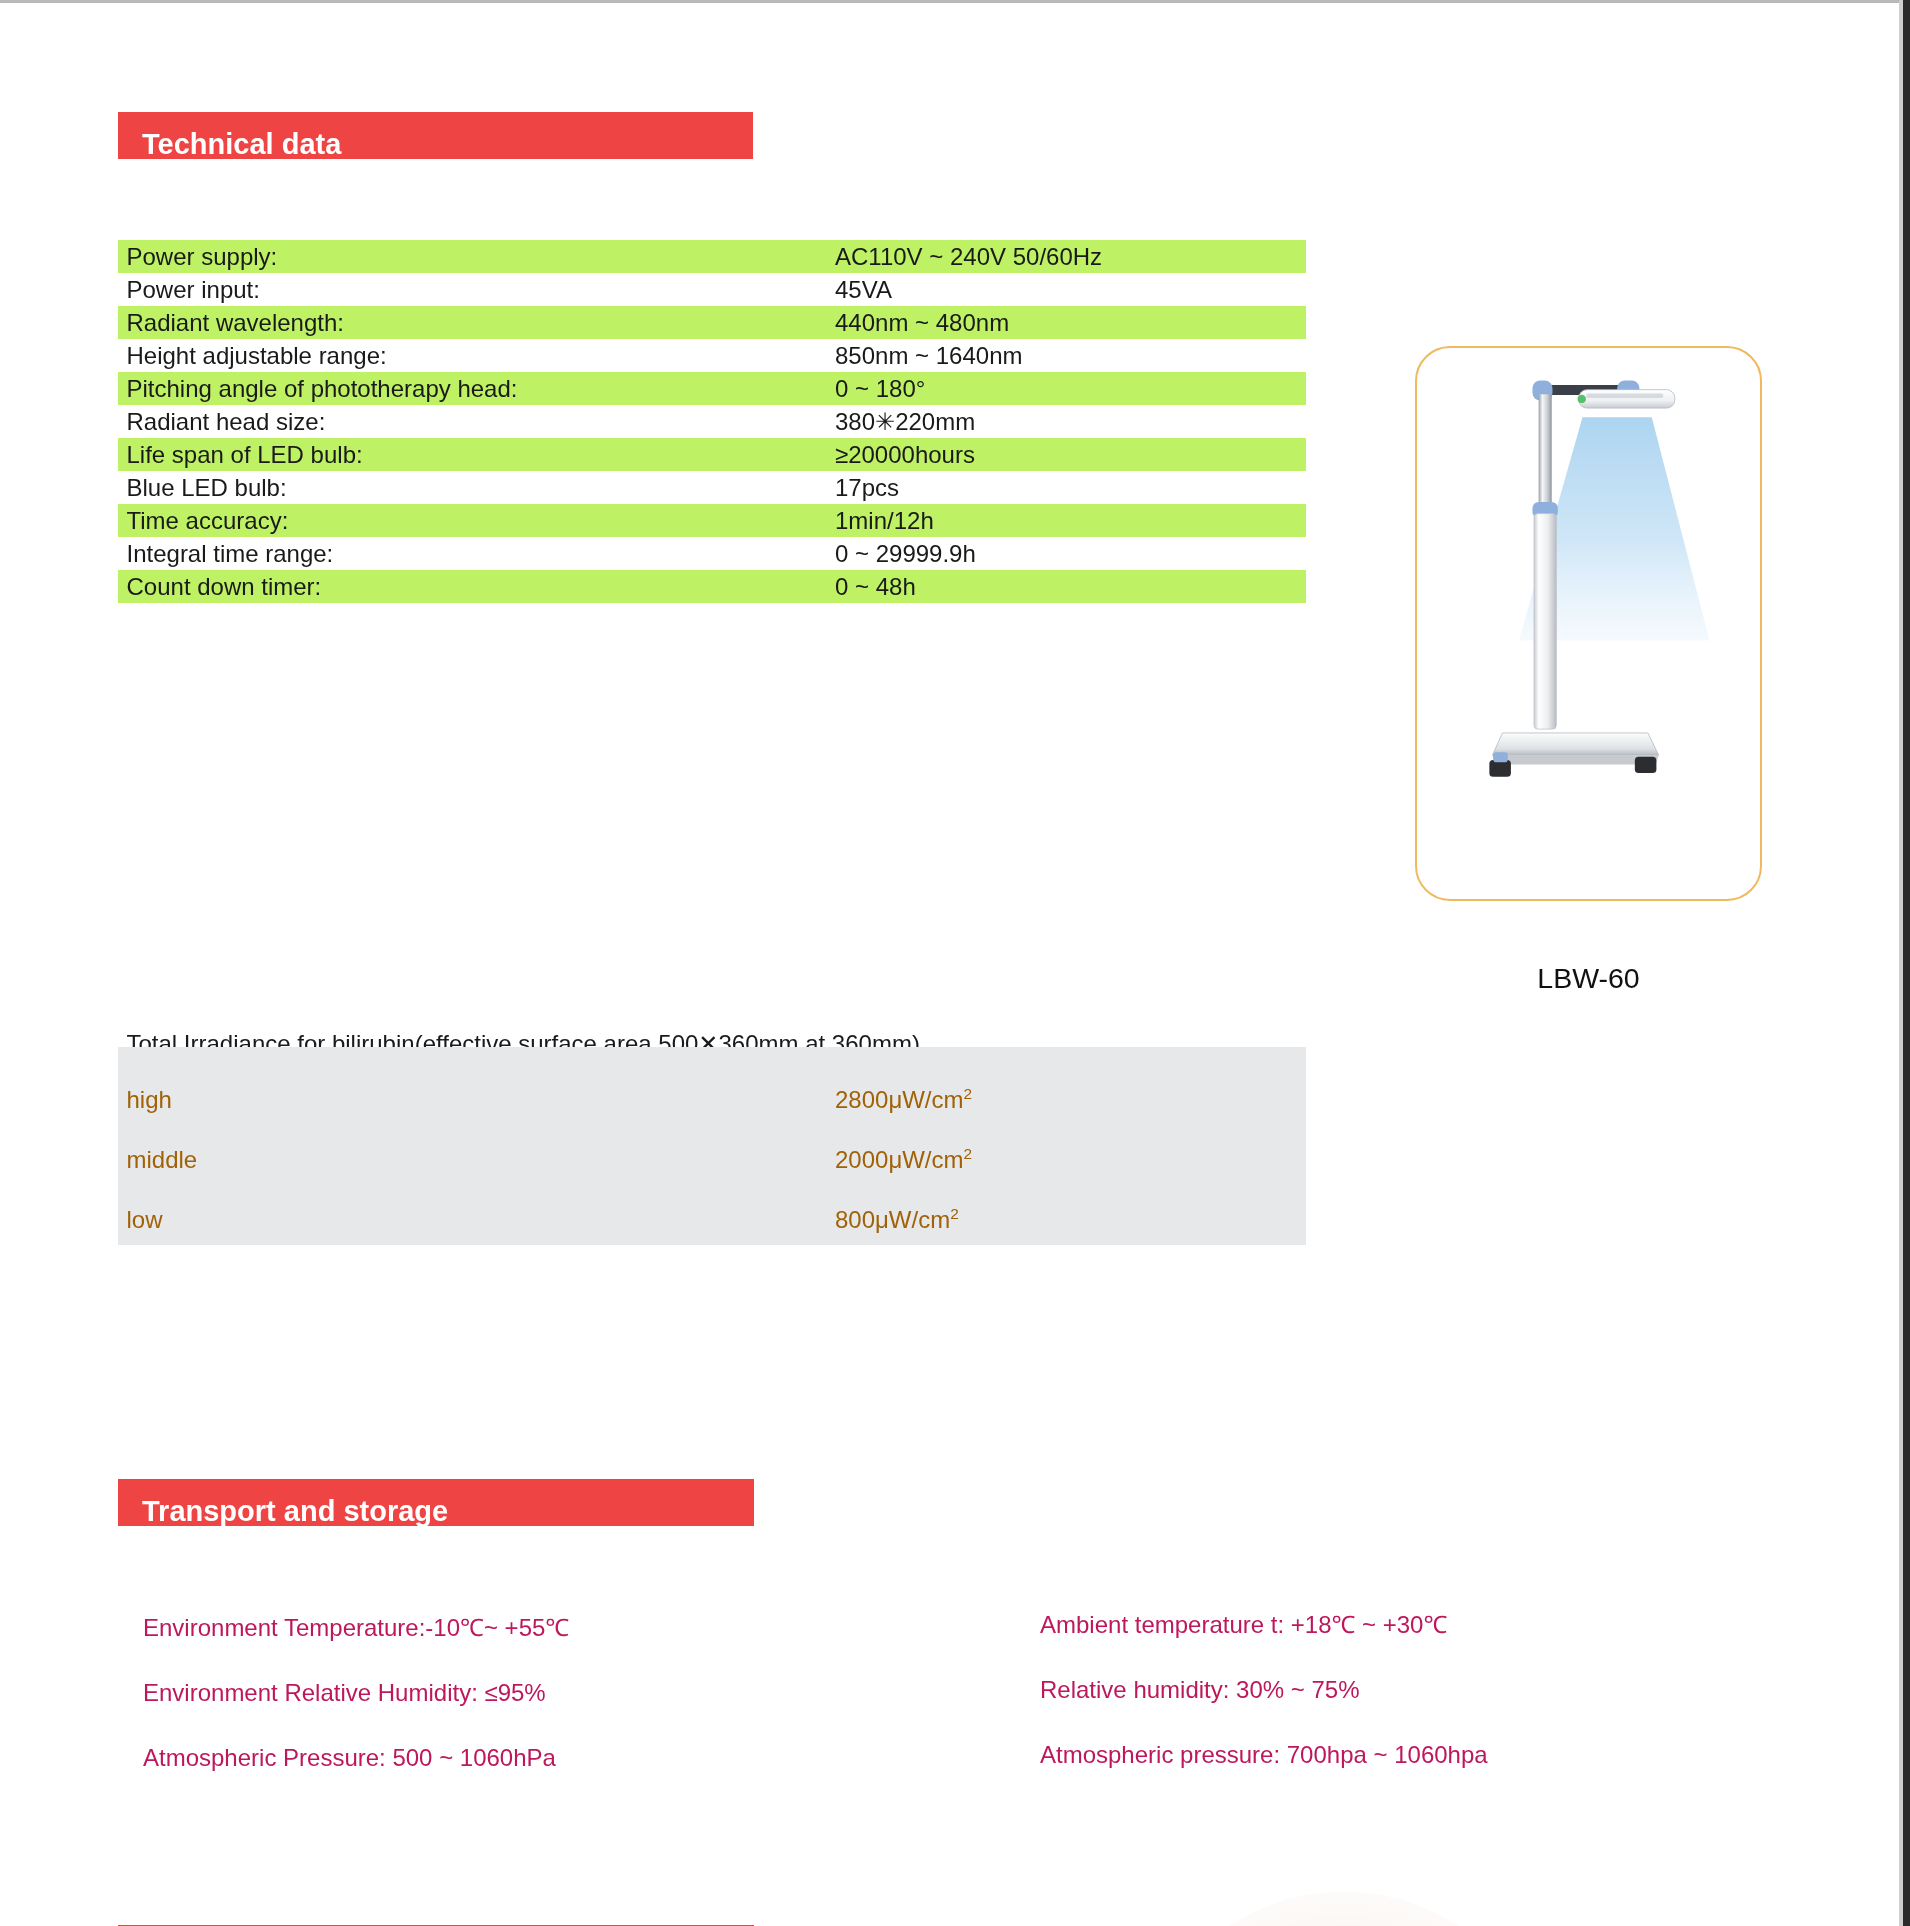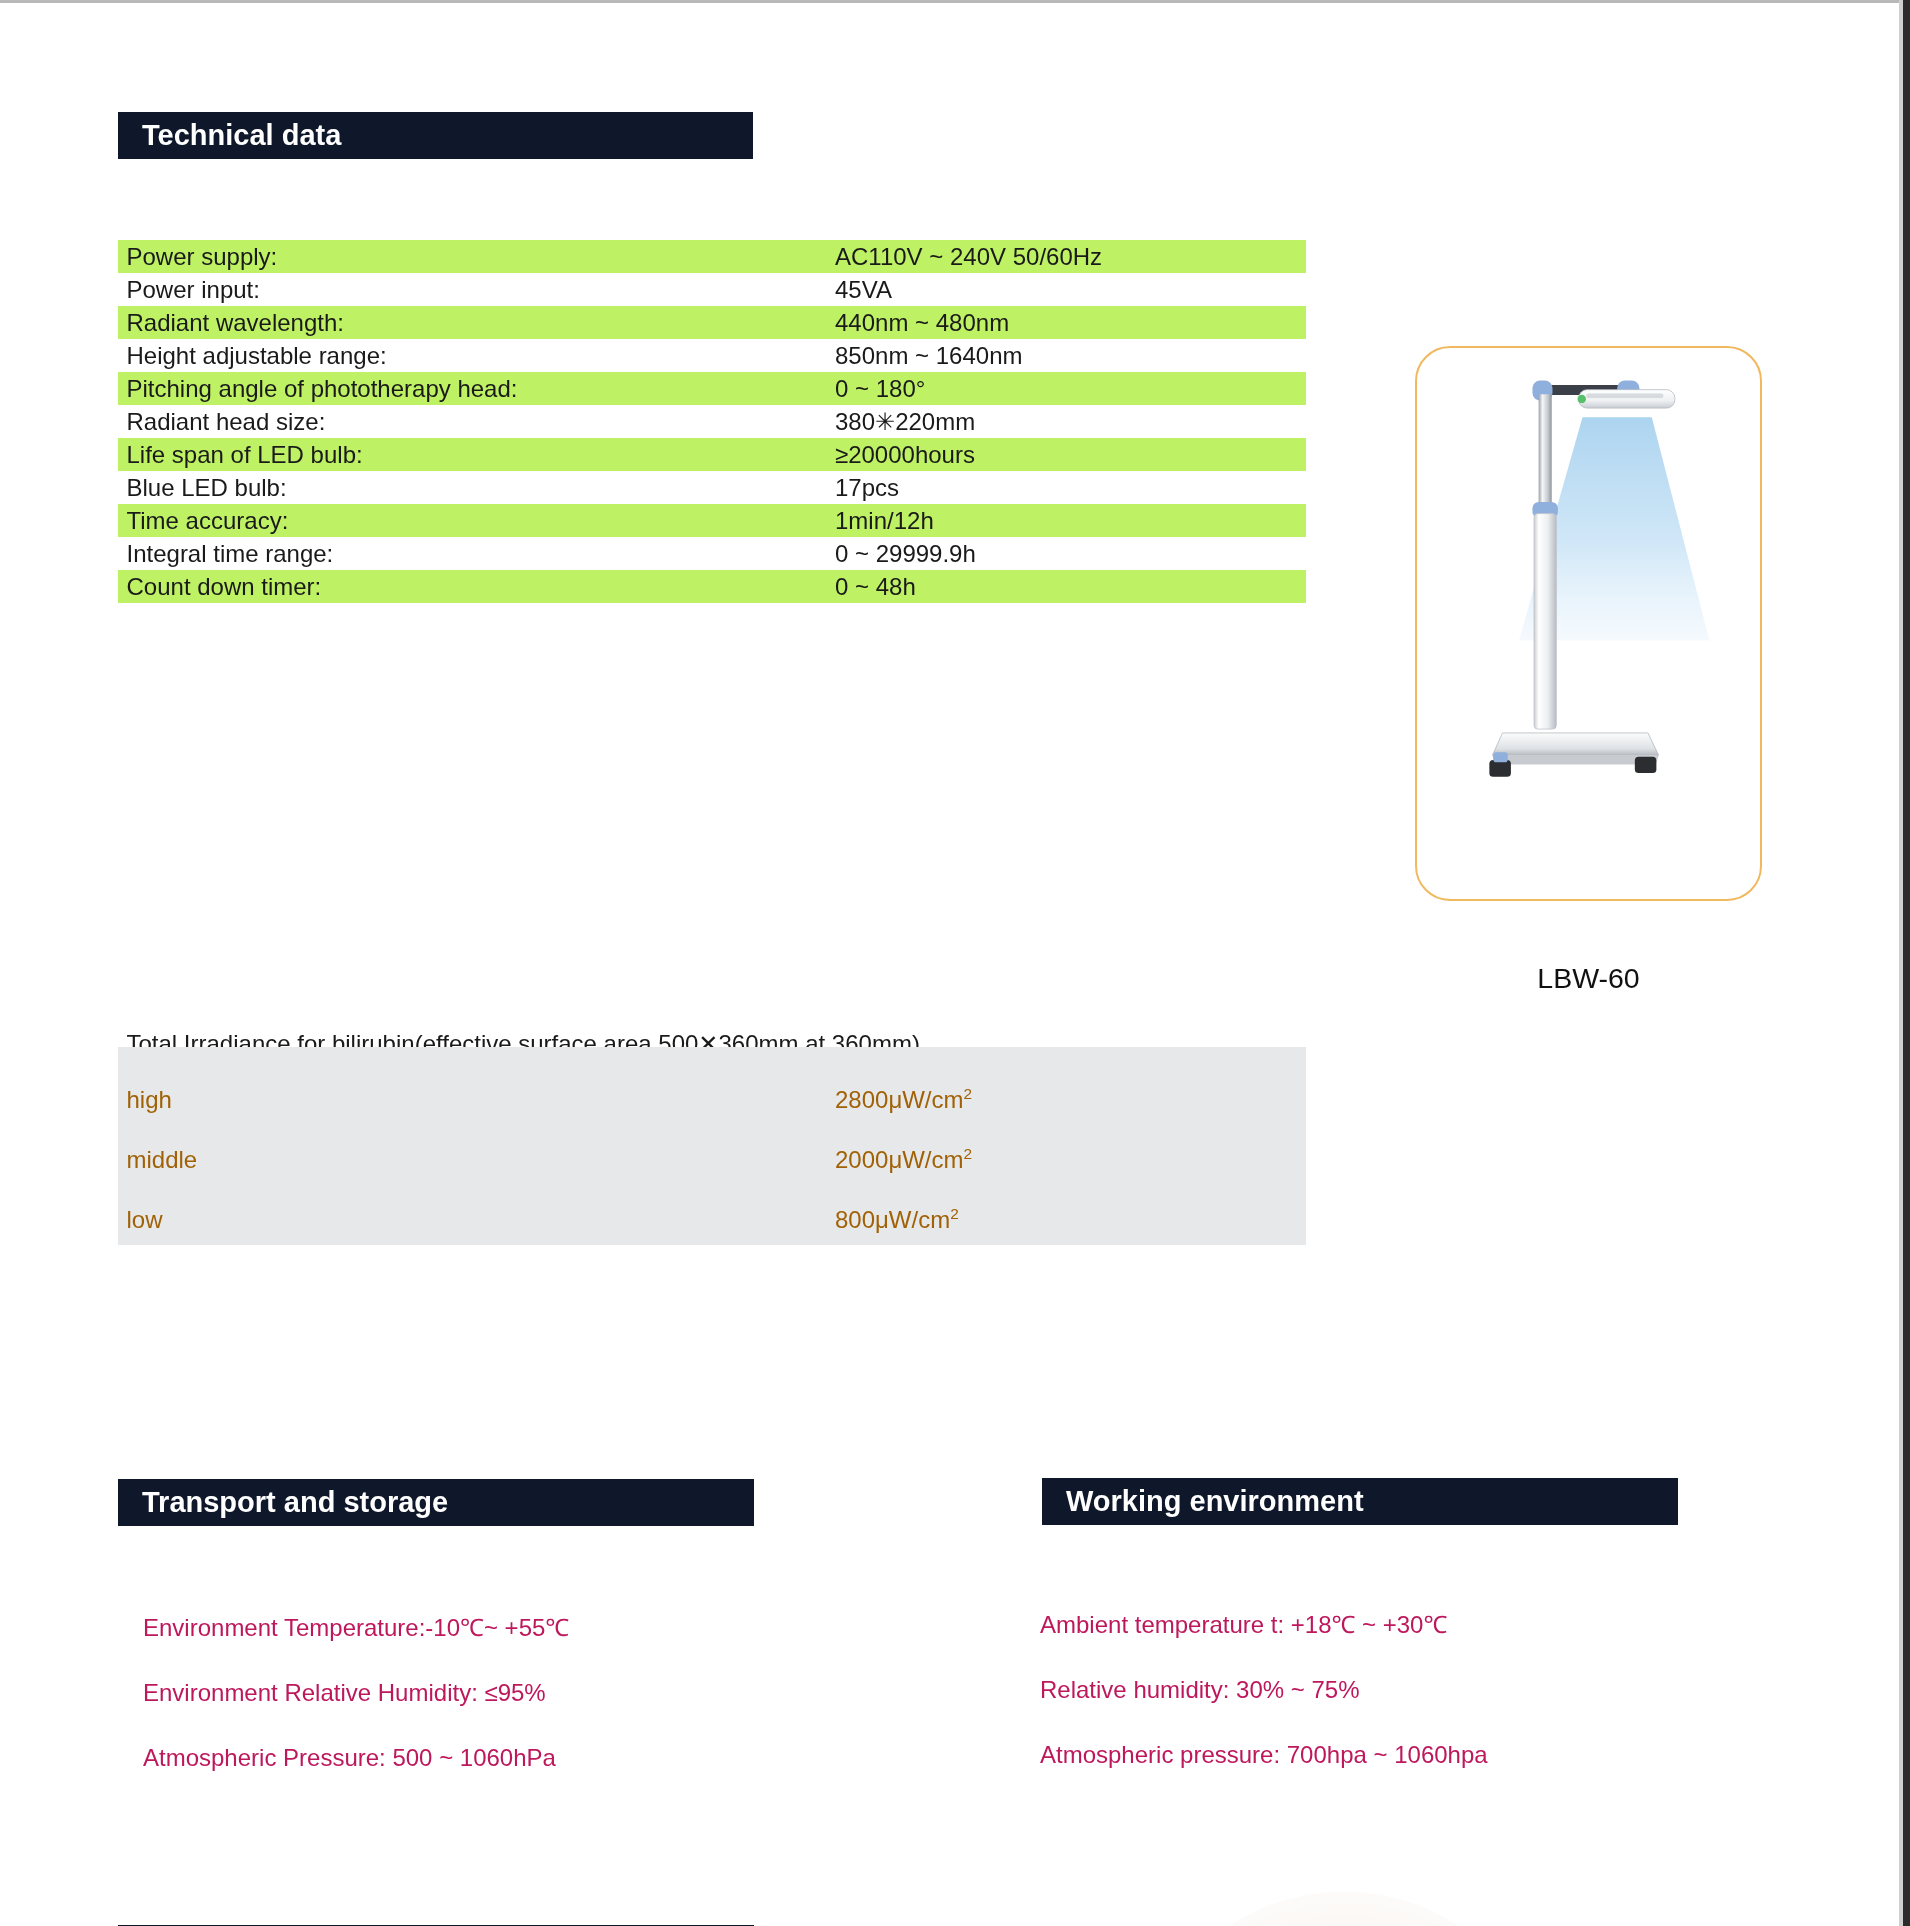--- a/index.html
+++ b/index.html
@@ -26,23 +26,23 @@
     background: #2b2b2b;
   }
   .edge-right-inner {
     position: absolute; right: 8.5px; top: 0; width: 3.9px; height: 2702px;
     background: #cfcfcf;
   }
 
   
   .sect-bar {
     position: absolute;
-    background: #0f172a;
+    background: #ef4444;
     display: flex;
-    align-items: center;
+    align-items: flex-end;
   }
   .sect-bar .sect-title {
     color: #ffffff;
     font-weight: bold;
     font-size: 29px;
     letter-spacing: 0px;
     padding-left: 24px;
     white-space: nowrap;
     line-height: 1;
   }
@@ -284,23 +284,20 @@
 
   <div class="sect-bar" style="left:118px; top:1479px; width:636px; height:47px;">
     <span class="sect-title">Transport and storage</span>
   </div>
   <div class="env-list" style="left:143px; top:1595px;">
     <div>Environment Temperature:-10℃~ +55℃</div>
     <div>Environment Relative Humidity: ≤95%</div>
     <div>Atmospheric Pressure: 500 ~ 1060hPa</div>
   </div>
 
-  <div class="sect-bar" style="left:1042px; top:1478px; width:636px; height:47px;">
-    <span class="sect-title">Working environment</span>
-  </div>
   <div class="env-list" style="left:1040px; top:1592px;">
     <div>Ambient temperature t: +18℃ ~ +30℃</div>
     <div>Relative humidity: 30% ~ 75%</div>
     <div>Atmospheric pressure: 700hpa ~ 1060hpa</div>
   </div>
 
   <div class="sect-bar" style="left:118px; top:1925px; width:636px; height:47px;">
     
   </div>
 

